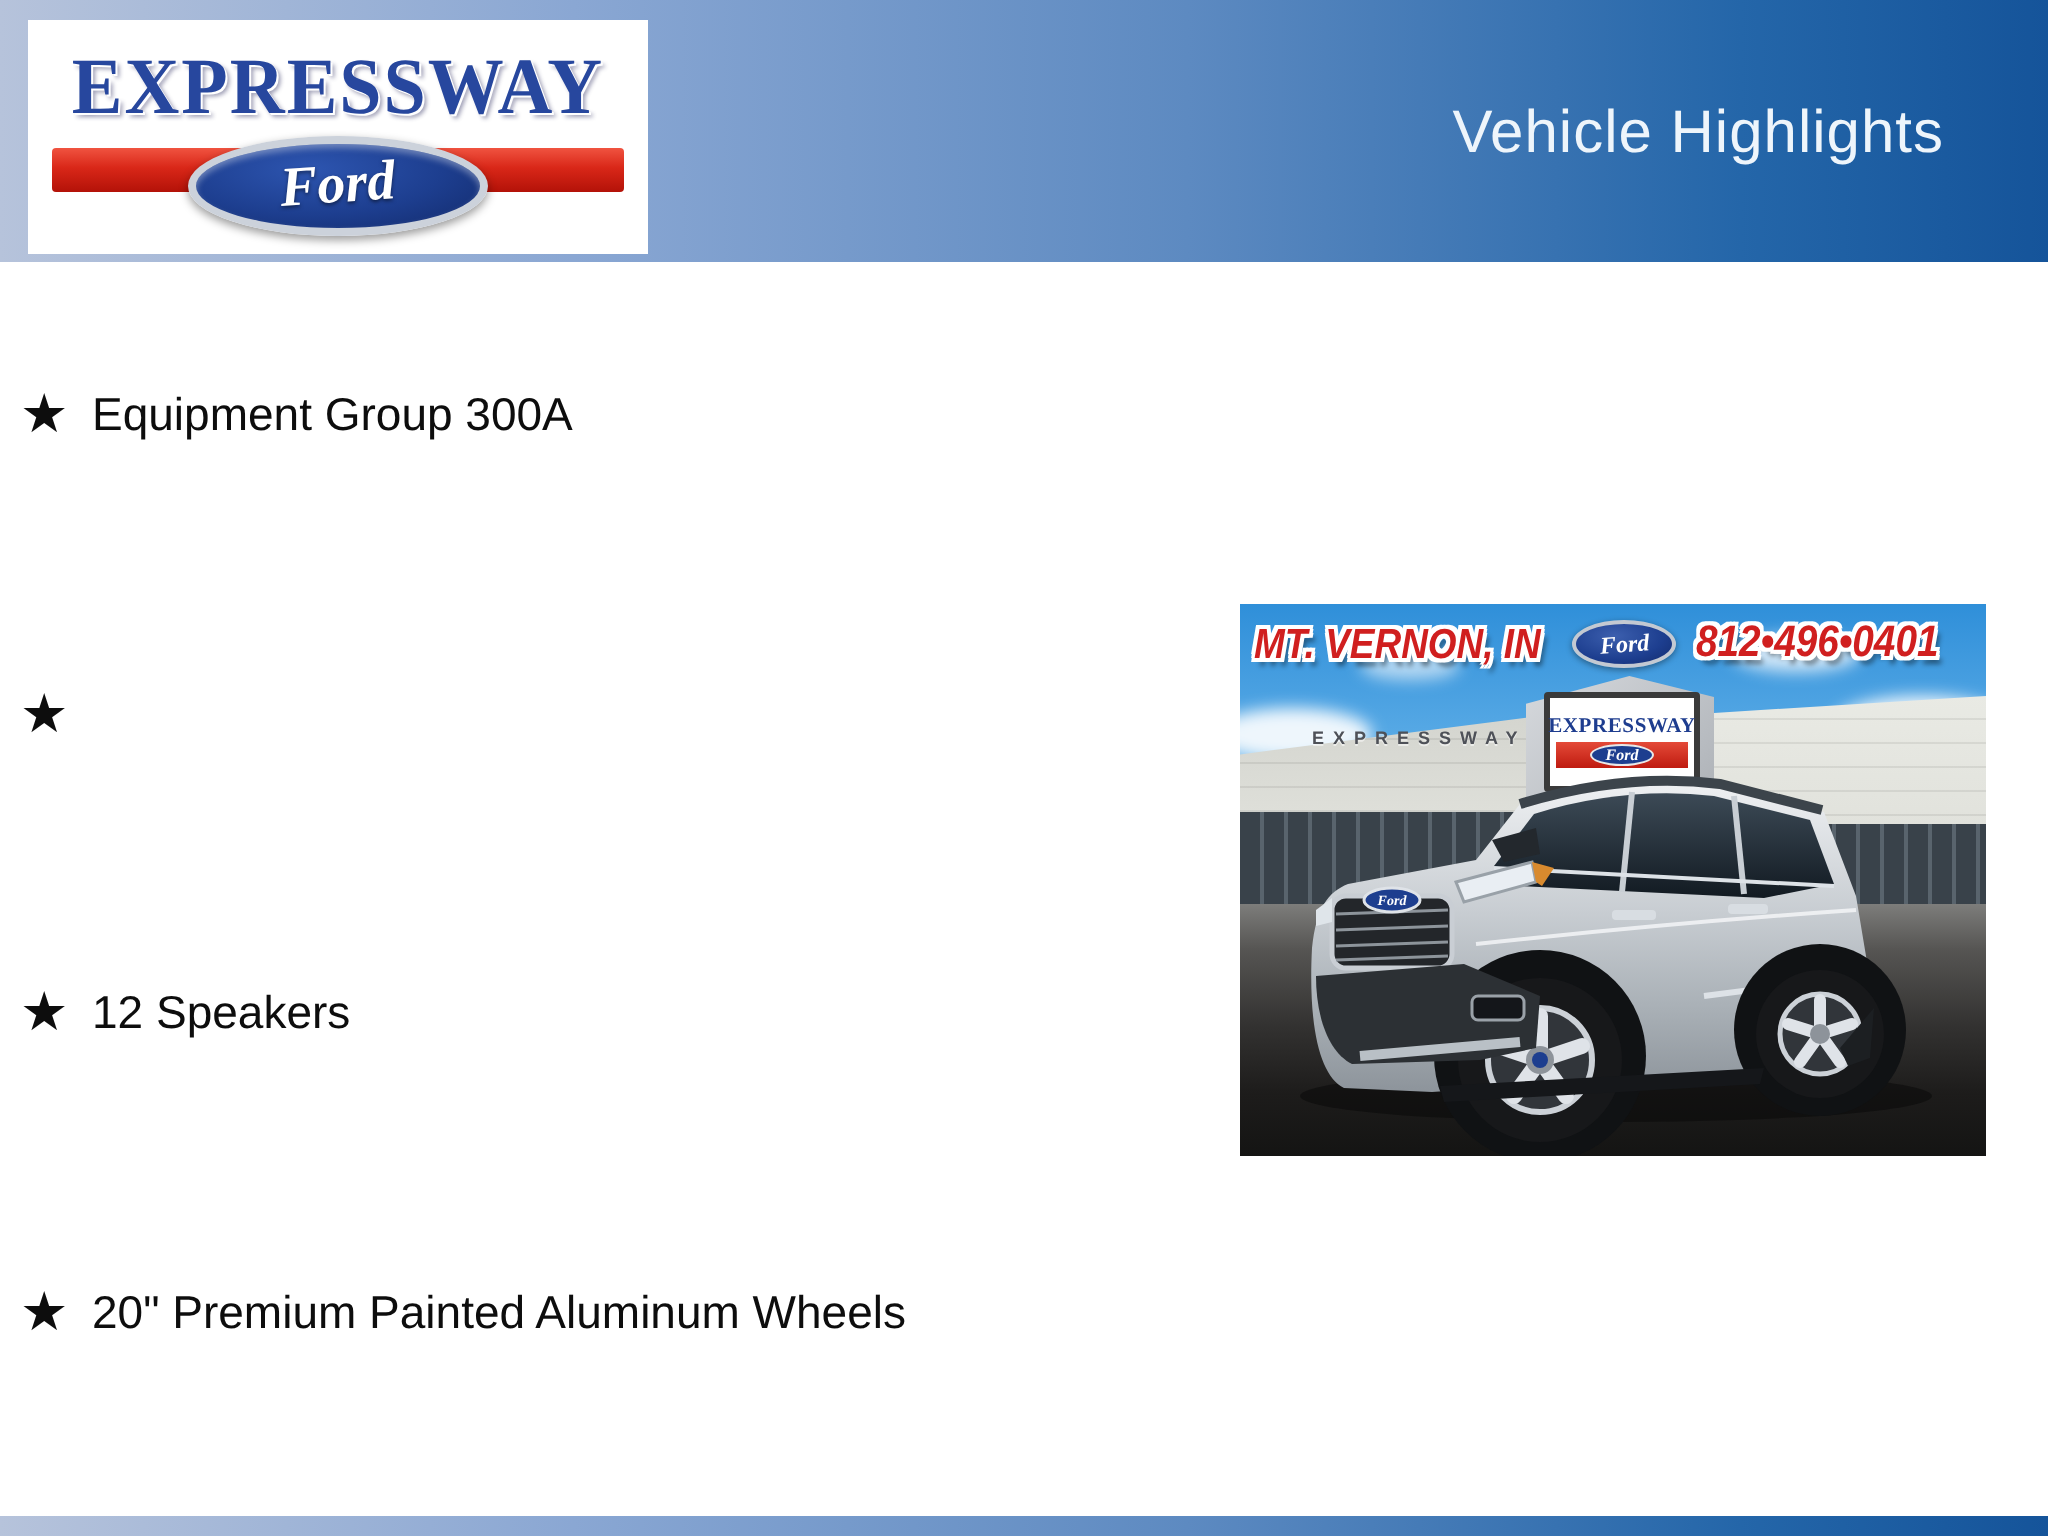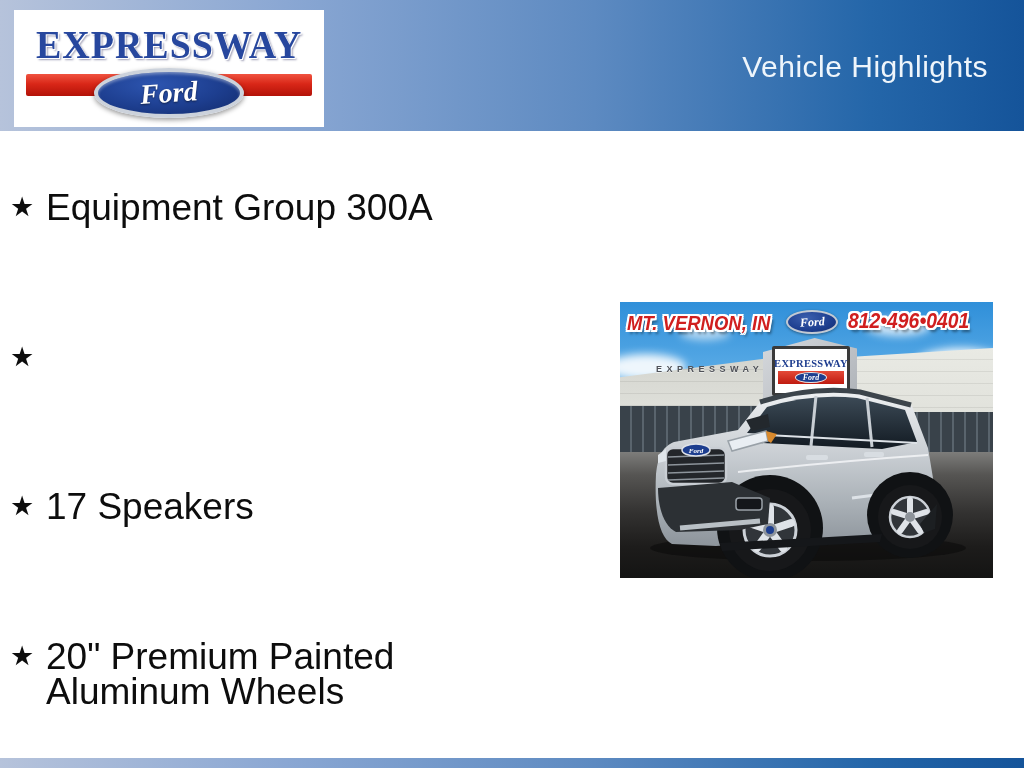--- a/index.html
+++ b/index.html
@@ -5,21 +5,21 @@
   * { margin:0; padding:0; box-sizing:border-box; }
   html,body { width:1024px; height:768px; overflow:hidden; }
   body { position:relative; background:#ffffff; font-family:"Liberation Sans", sans-serif; }
 
   
   .header {
     position:absolute; top:0; left:0; width:1024px; height:131px;
     background:linear-gradient(to right,#b6c3db 0%,#8aa7d3 28%,#5d8ac1 58%,#2466a9 85%,#15549a 100%);
   }
   .page-title {
-    position:absolute; top:50px; right:36px;
+    position:absolute; top:50px; right:52px;
     font-size:30px; color:#eef5fb; letter-spacing:.5px;
   }
   
   .logo-box {
     position:absolute; top:10px; left:14px; width:310px; height:117px;
     background:#ffffff; overflow:hidden;
   }
   .logo-name {
     position:absolute; top:12px; left:0; width:100%; text-align:center;
     font-family:"Liberation Serif", serif; font-weight:bold; font-size:38px;
@@ -46,21 +46,21 @@
   }
 
   
   .hl-item {
     position:absolute; left:10px; display:flex; align-items:flex-start;
   }
   .star {
     width:36px; font-size:27px; line-height:35px; color:#0d0d0d; flex:none;
   }
   .hl-text {
-    font-size:37px; line-height:35px; color:#0d0d0d; max-width:450px;
+    font-size:23px; line-height:35px; color:#0d0d0d; max-width:450px;
   }
   .hl-0 { top:190px; } .hl-1 { top:340px; } .hl-2 { top:489px; } .hl-3 { top:639px; }
 
   
   .photo {
     position:absolute; left:620px; top:302px; width:373px; height:276px;
     overflow:hidden; background:#777;
   }
   .sky {
     position:absolute; left:0; top:0; width:100%; height:158px;
@@ -178,21 +178,21 @@
 
 <div class="hl-item hl-0">
   <span class="star">★</span>
   <span class="hl-text">Equipment Group 300A</span>
 </div>
 <div class="hl-item hl-1">
   <span class="star">★</span>
 </div>
 <div class="hl-item hl-2">
   <span class="star">★</span>
-  <span class="hl-text">17 Speakers</span>
+  <span class="hl-text">12 Speakers</span>
 </div>
 <div class="hl-item hl-3">
   <span class="star">★</span>
   <span class="hl-text">20" Premium Painted Aluminum Wheels</span>
 </div>
 
 <div class="photo" title="Silver Ford Explorer SUV parked in front of the Expressway Ford dealership building">
 
   <div class="sky"></div>
   <div class="cloud c1"></div>

